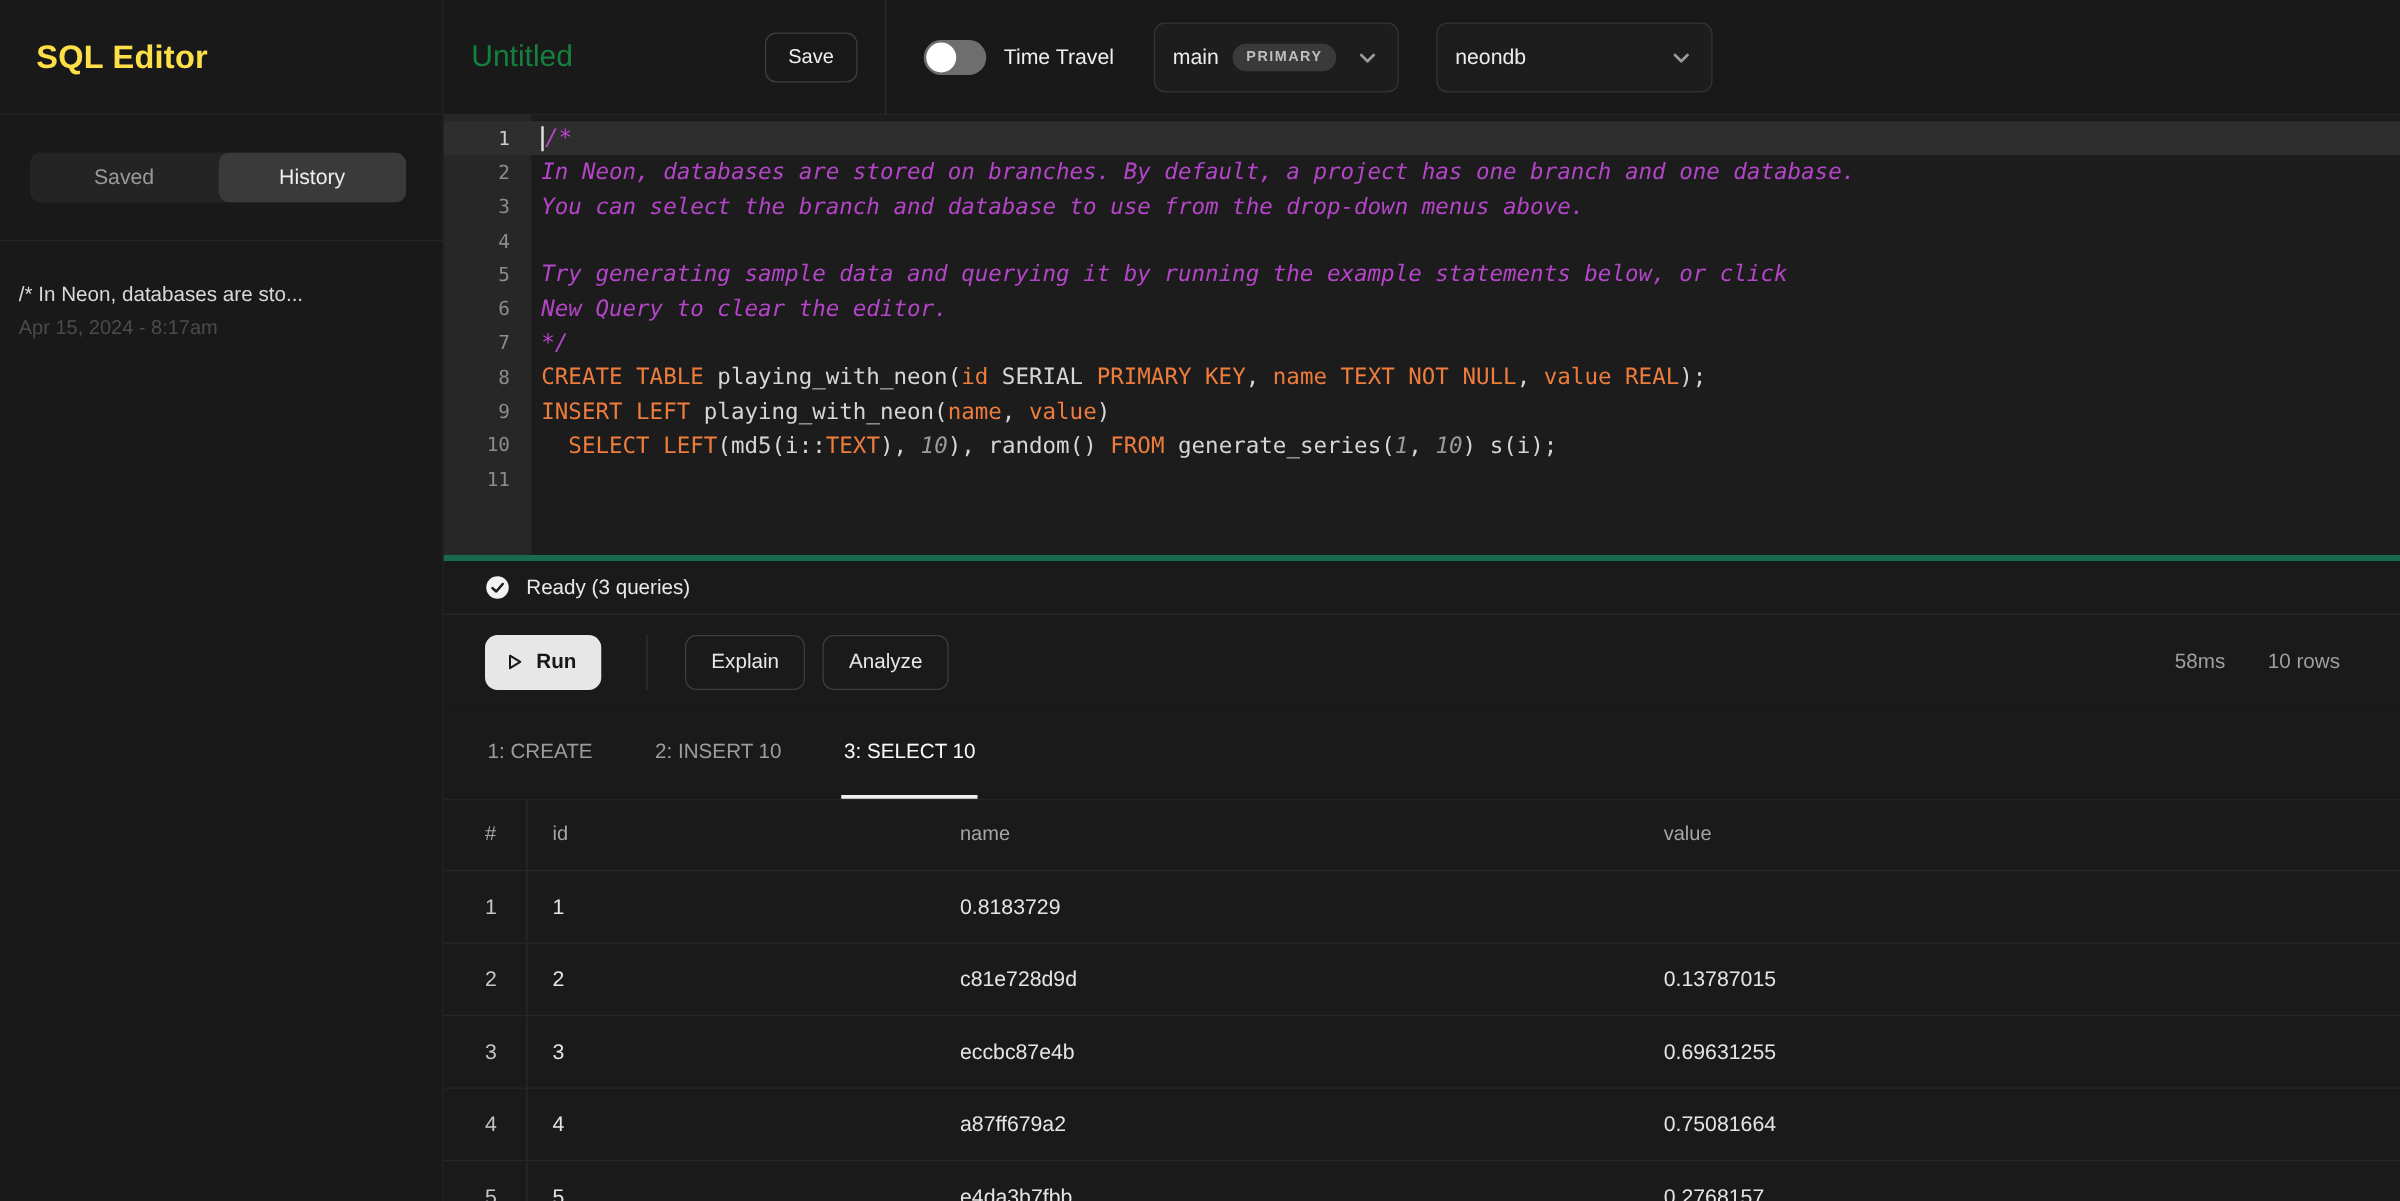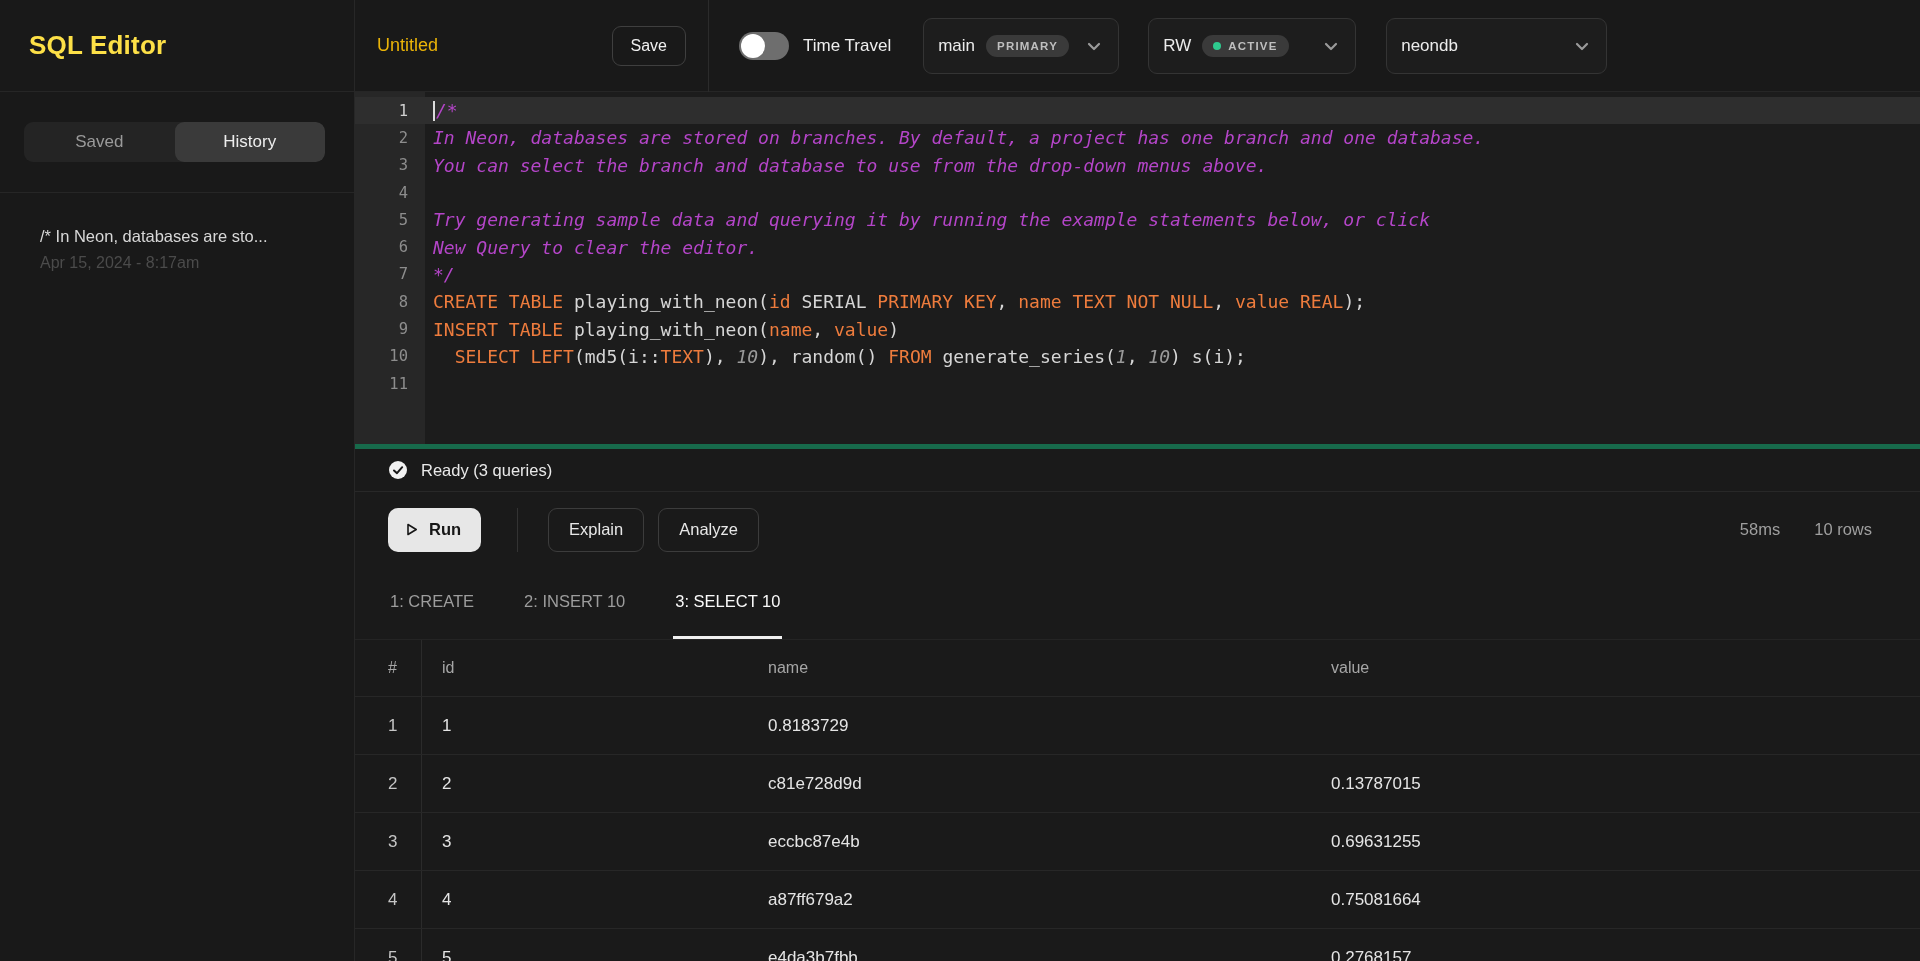--- a/index.html
+++ b/index.html
@@ -12,34 +12,34 @@
     display:flex; flex-direction:column; }
   .sidebar-header { height:92px; flex:none; display:flex; align-items:center;
     padding-left:29px; border-bottom:1px solid #262626; }
   .sidebar-header h1 { font-size:26px; font-weight:700; color:#fde047; letter-spacing:.2px; }
   .sidebar-tabs-wrap { padding:30px 29px 30px 24px; border-bottom:1px solid #262626; }
   .segmented { display:flex; background:#242424; border-radius:9px; height:40px; overflow:hidden; }
   .segment { flex:1; display:flex; align-items:center; justify-content:center;
     font-size:17px; color:#9a9a9a; border:none; background:transparent; cursor:pointer;
     border-radius:9px; font-family:inherit; }
   .segment.active { background:#3a3a3a; color:#ededed; }
-  .history-list { flex:1; padding:34px 40px; }
+  .history-list { flex:1; padding:34px 15px; }
   .history-item { cursor:pointer; }
   .history-preview { font-size:16.5px; color:#d8d8d8; }
   .history-date { font-size:16px; color:#4b4b4b; margin-top:8px; }
 
   
   .main { flex:1; display:flex; flex-direction:column; min-width:0; }
 
   
   .topbar { height:92px; flex:none; background:#191919; display:flex; align-items:center;
     border-bottom:1px solid #262626; }
   .topbar-left { width:353px; flex:none; display:flex; align-items:center;
     justify-content:space-between; padding:0 22px; }
-  .query-title { font-size:18px; color:#eab308; }
+  .query-title { font-size:24px; color:#15803d; }
   .save-btn { background:transparent; border:1px solid #3f3f3f; border-radius:9px;
     color:#f0f0f0; font-size:16px; padding:10px 18px; cursor:pointer; font-family:inherit; }
   .topbar-divider { width:1px; height:92px; background:#2b2b2b; flex:none; }
   .topbar-controls { display:flex; align-items:center; padding-left:30px; }
   .toggle { width:50px; height:28px; border-radius:14px; background:#6e6e6e;
     position:relative; flex:none; cursor:pointer; border:none; }
   .toggle-knob { position:absolute; left:2px; top:2px; width:24px; height:24px;
     border-radius:50%; background:#ffffff; }
   .toggle-label { font-size:17px; color:#eeeeee; margin-left:14px; }
   .dd { display:flex; align-items:center; background:#1d1d1d; border:1px solid #343434;
@@ -153,30 +153,20 @@
         <span class="toggle-label">Time Travel</span>
 
         <button class="dd dd-branch">
           <span class="dd-value">main</span>
           <span class="pill">PRIMARY</span>
           <svg class="chev" width="20" height="20" viewBox="0 0 20 20">
               <polyline points="5,8 10,13 15,8" fill="none" stroke="#9a9a9a" stroke-width="2.2" stroke-linecap="round" stroke-linejoin="round"></polyline>
             </svg>
         </button>
 
-        <button class="dd dd-compute">
-          <span class="dd-value">RW</span>
-          <span class="pill">
-            <span class="pill-dot"></span>
-            <span>ACTIVE</span>
-          </span>
-          <svg class="chev" width="20" height="20" viewBox="0 0 20 20">
-              <polyline points="5,8 10,13 15,8" fill="none" stroke="#9a9a9a" stroke-width="2.2" stroke-linecap="round" stroke-linejoin="round"></polyline>
-            </svg>
-        </button>
 
         <button class="dd dd-database">
           <span class="dd-value">neondb</span>
           <svg class="chev" width="20" height="20" viewBox="0 0 20 20">
               <polyline points="5,8 10,13 15,8" fill="none" stroke="#9a9a9a" stroke-width="2.2" stroke-linecap="round" stroke-linejoin="round"></polyline>
             </svg>
         </button>
       </div>
     </header>
 
@@ -209,21 +199,21 @@
           <div class="code-line">
             <span class="ln">7</span>
             <span class="code-text"><span class="seg-comment">*/</span></span>
           </div>
           <div class="code-line">
             <span class="ln">8</span>
             <span class="code-text"><span class="seg-kw">CREATE TABLE</span><span class="seg-plain"> playing_with_neon(</span><span class="seg-kw">id</span><span class="seg-plain"> SERIAL </span><span class="seg-kw">PRIMARY KEY</span><span class="seg-plain">, </span><span class="seg-kw">name TEXT NOT NULL</span><span class="seg-plain">, </span><span class="seg-kw">value REAL</span><span class="seg-plain">);</span></span>
           </div>
           <div class="code-line">
             <span class="ln">9</span>
-            <span class="code-text"><span class="seg-kw">INSERT TABLE</span><span class="seg-plain"> playing_with_neon(</span><span class="seg-kw">name</span><span class="seg-plain">, </span><span class="seg-kw">value</span><span class="seg-plain">)</span></span>
+            <span class="code-text"><span class="seg-kw">INSERT LEFT</span><span class="seg-plain"> playing_with_neon(</span><span class="seg-kw">name</span><span class="seg-plain">, </span><span class="seg-kw">value</span><span class="seg-plain">)</span></span>
           </div>
           <div class="code-line">
             <span class="ln">10</span>
             <span class="code-text"><span class="seg-plain">  </span><span class="seg-kw">SELECT LEFT</span><span class="seg-plain">(md5(i::</span><span class="seg-kw">TEXT</span><span class="seg-plain">), </span><span class="seg-num">10</span><span class="seg-plain">), random() </span><span class="seg-kw">FROM</span><span class="seg-plain"> generate_series(</span><span class="seg-num">1</span><span class="seg-plain">, </span><span class="seg-num">10</span><span class="seg-plain">) s(i);</span></span>
           </div>
           <div class="code-line">
             <span class="ln">11</span>
           </div>
         </div>
     </div>

